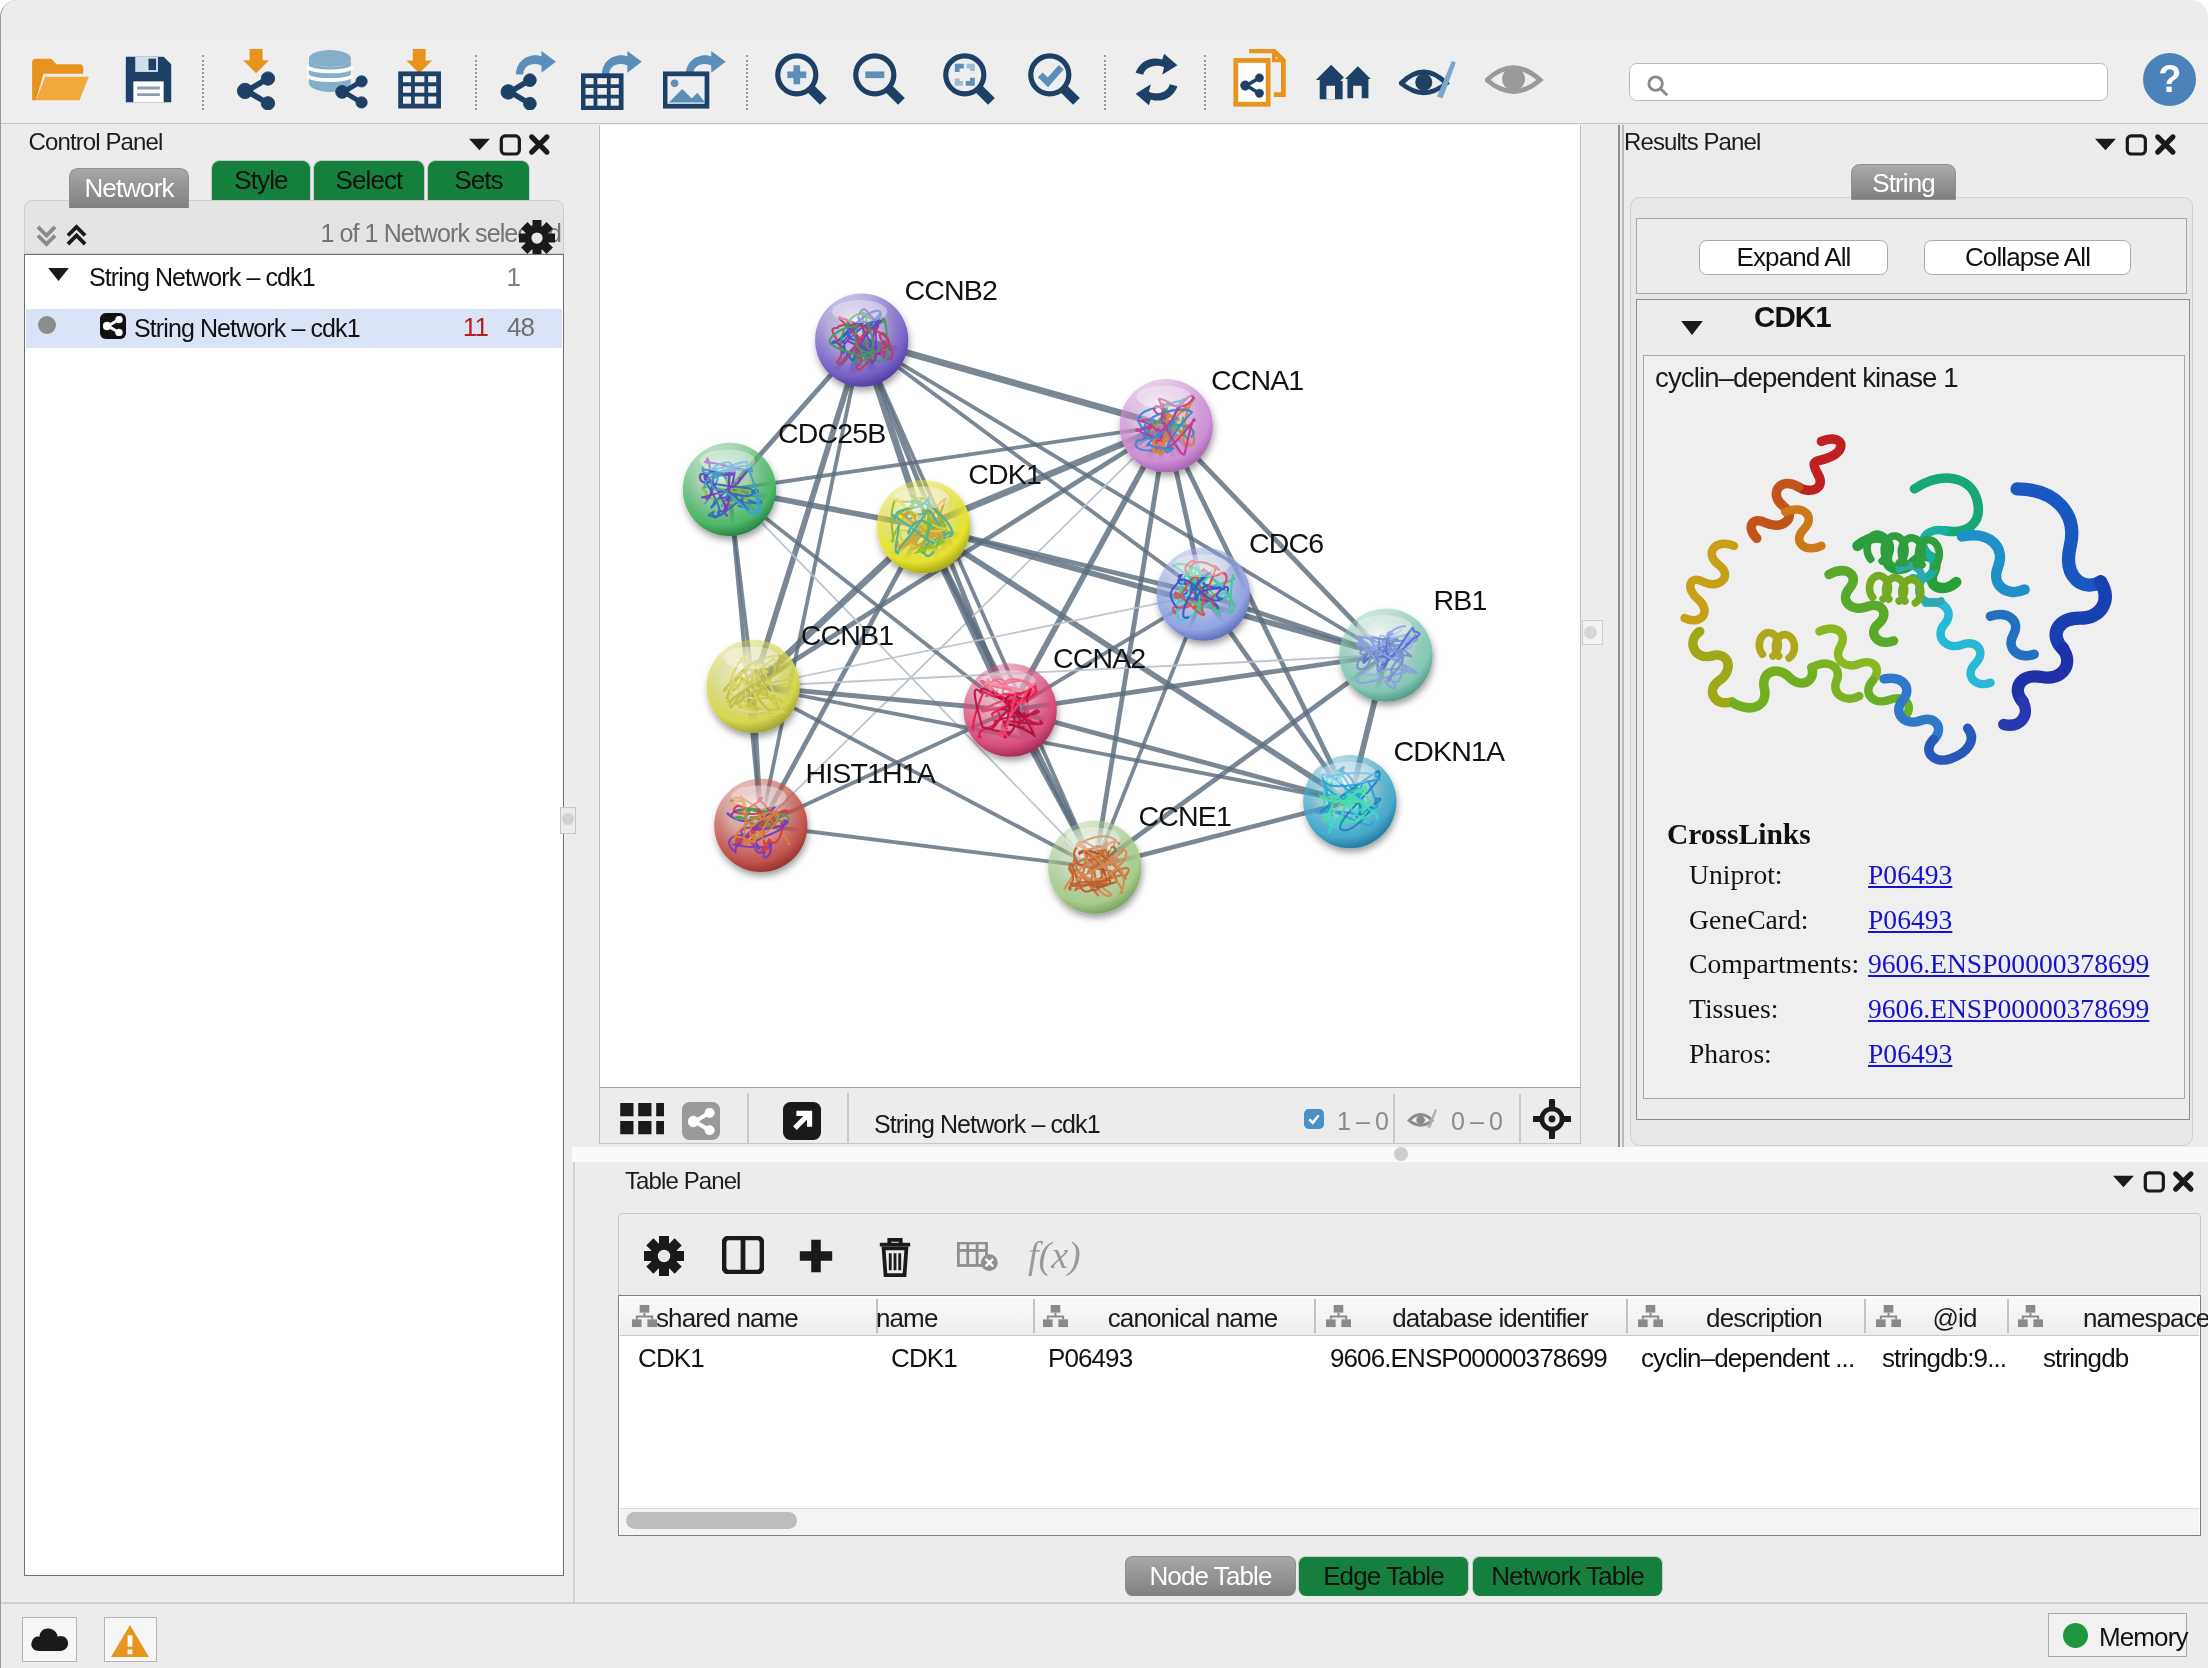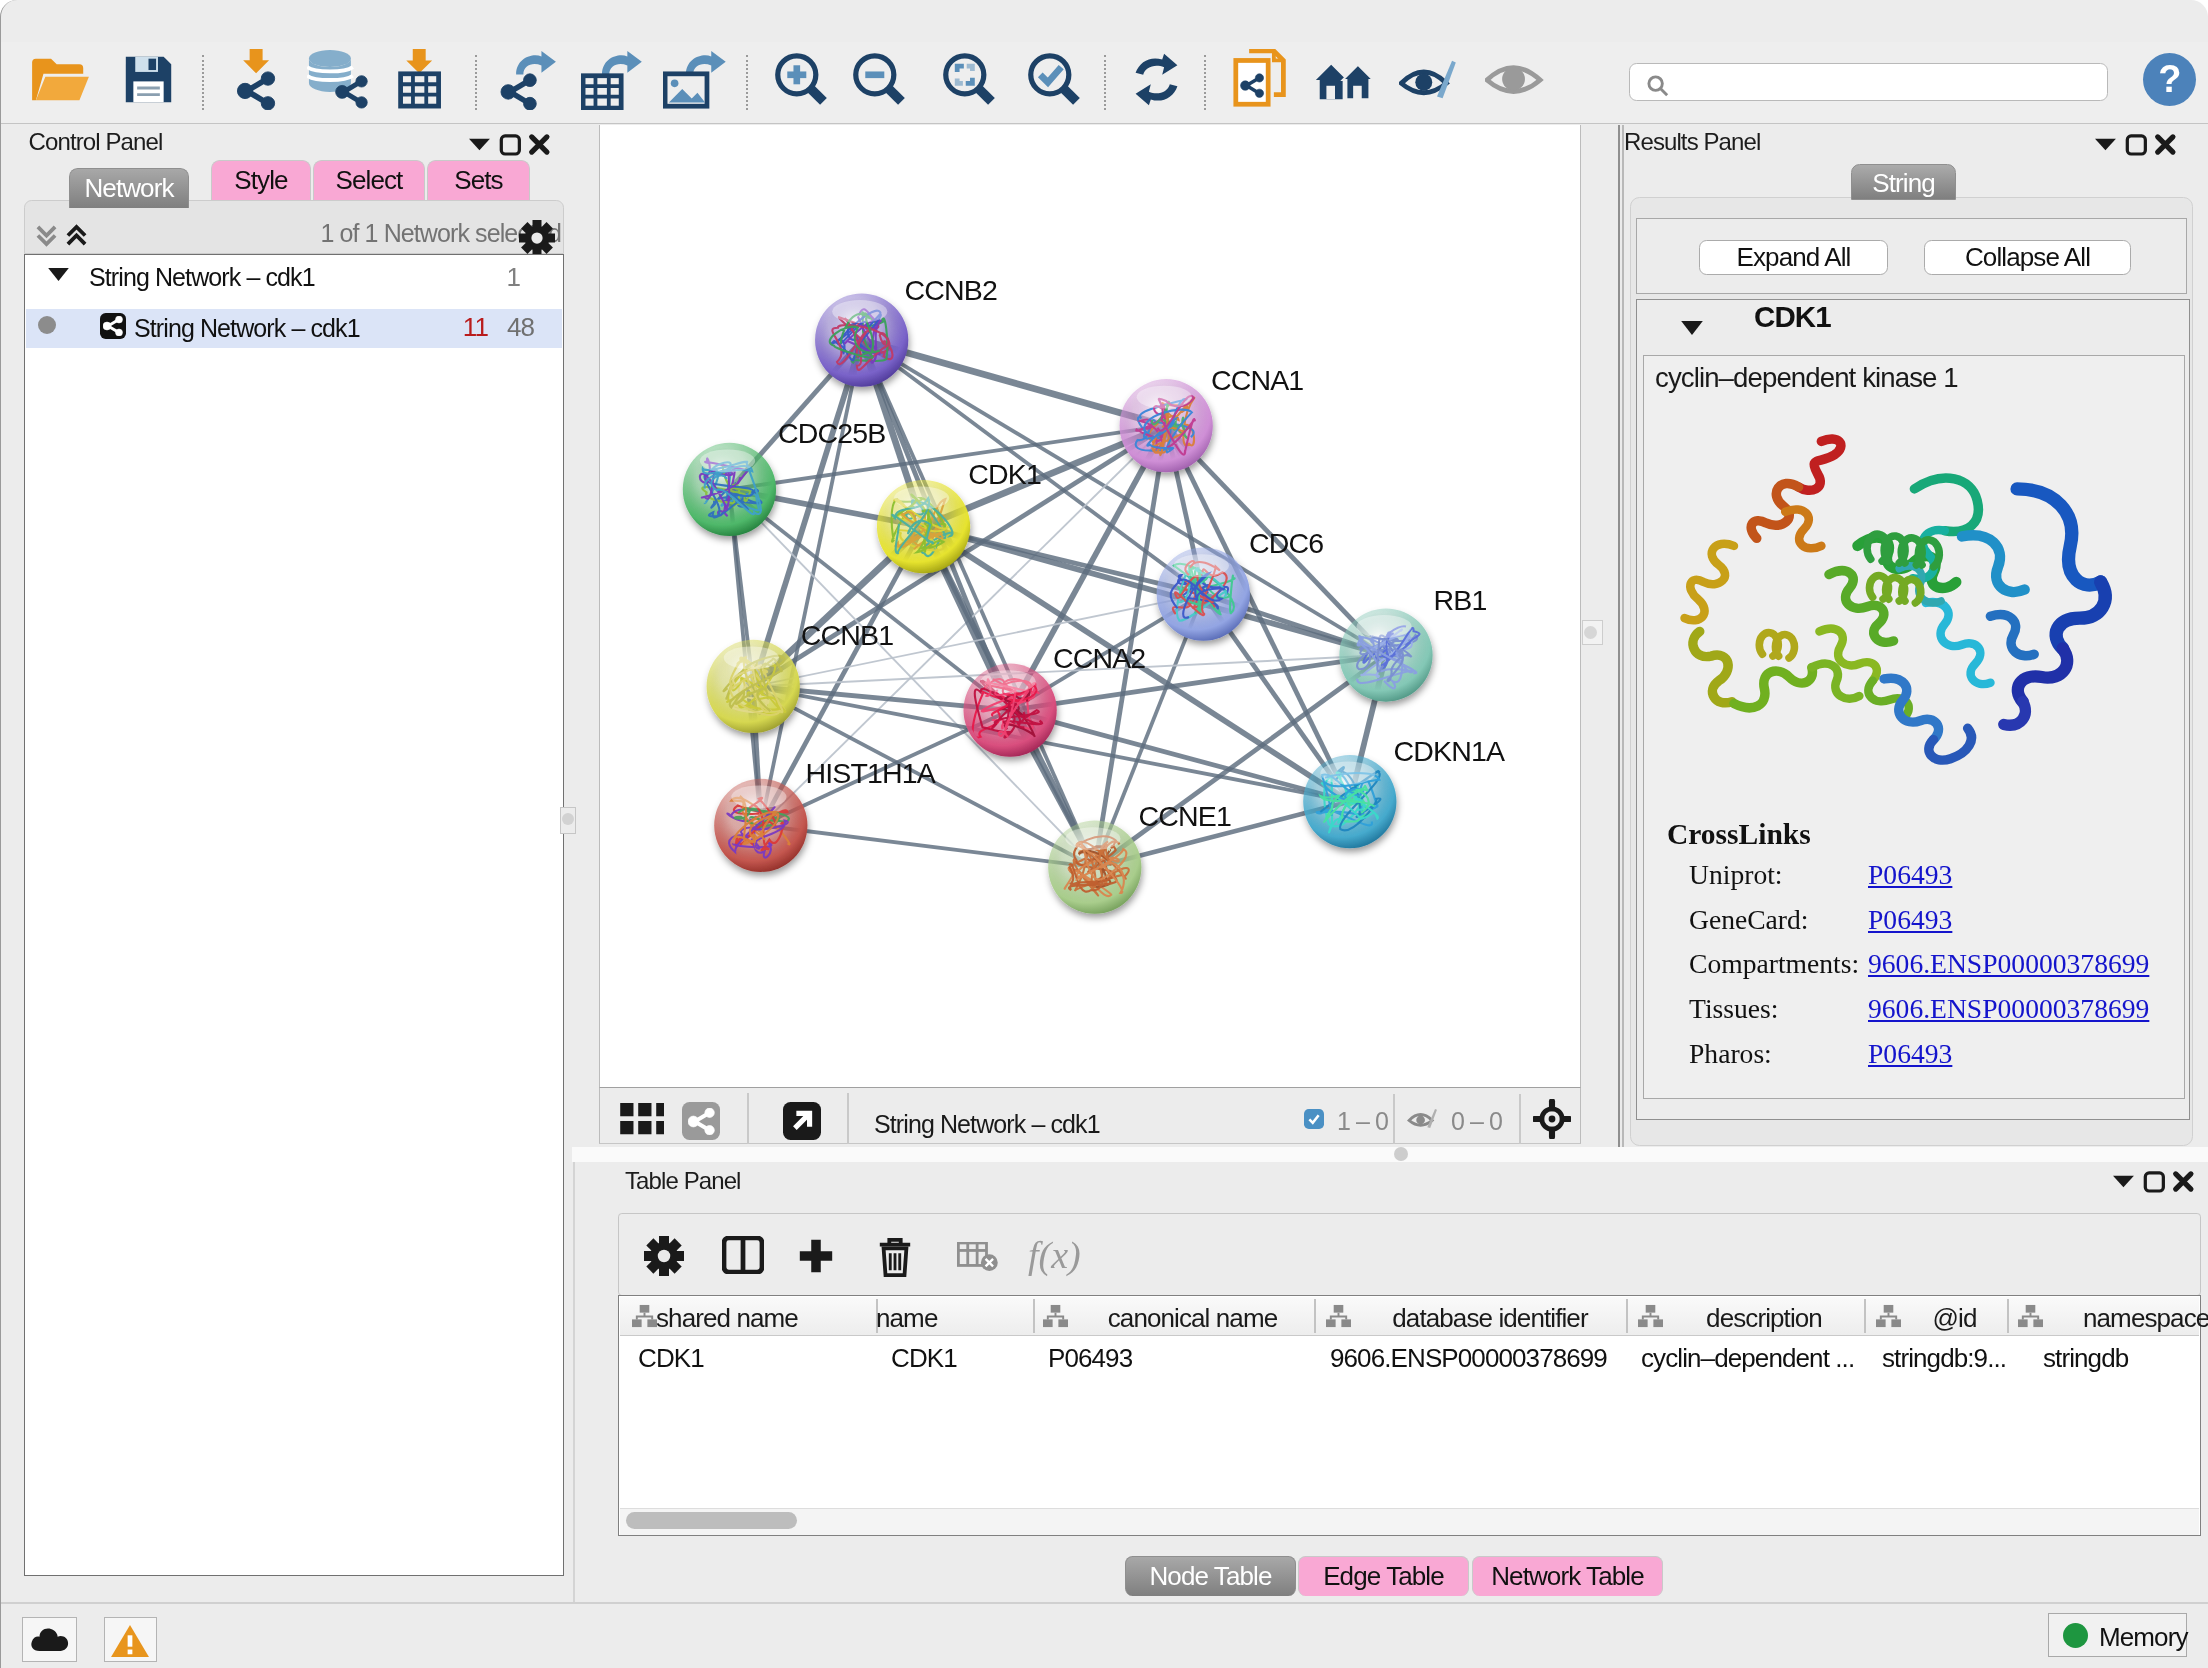--- a/index.html
+++ b/index.html
@@ -14,21 +14,21 @@
         background:#8f8f93; border:1.9px solid #636366; }
   #title { position:absolute; top:4.8px; left:0; width:2208px; text-align:center;
     font-size:26px; font-weight:700; color:#3c3c3c; letter-spacing:-1.5px; }
   #toolbar { position:absolute; left:0; top:42px; width:2208px; height:82px; background:#eeeeee;
     border-bottom:1.9px solid #c4c4c4; }
   .tbsep { position:absolute; top:55px; height:55px; width:0; border-left:2.9px dotted #9a9a9a; }
   #searchbox { position:absolute; left:1628px; top:63px; width:479px; height:38px; background:#fff;
     border:1.9px solid #b9b9b9; border-radius:7.6px; }
   .ptitle { font-size:24px; color:#1c1c1c; }
   .tab { position:absolute; height:40px; font-size:26px; text-align:center;
-    border:1.9px solid #c9c9c9; border-bottom:none; border-radius:8.6px 8.6px 0 0; background:#f9a8d4; color:#111;
+    border:1.9px solid #c9c9c9; border-bottom:none; border-radius:8.6px 8.6px 0 0; background:#15803d; color:#111;
     line-height:38px; }
   .tabsel { background:linear-gradient(#a8a8a8,#7f7f7f); color:#fff; border-color:#8f8f8f; }
   #netcanvas { position:absolute; left:598px; top:125px; width:982px; height:963px; background:#ffffff;
     border-left:1.9px solid #bcbcbc; border-right:1.9px solid #bcbcbc; }
   #netstatus { position:absolute; left:598px; top:1087px; width:982px; height:57px; background:#ececec;
     border-top:1.9px solid #a0a0a0; border-left:1.9px solid #bcbcbc; border-right:1.9px solid #bcbcbc; border-bottom:1.9px solid #c6c6c6; }
   .serif { font-family:"Liberation Serif", serif; letter-spacing:0; }
 </style>
 </head>
 <body>

